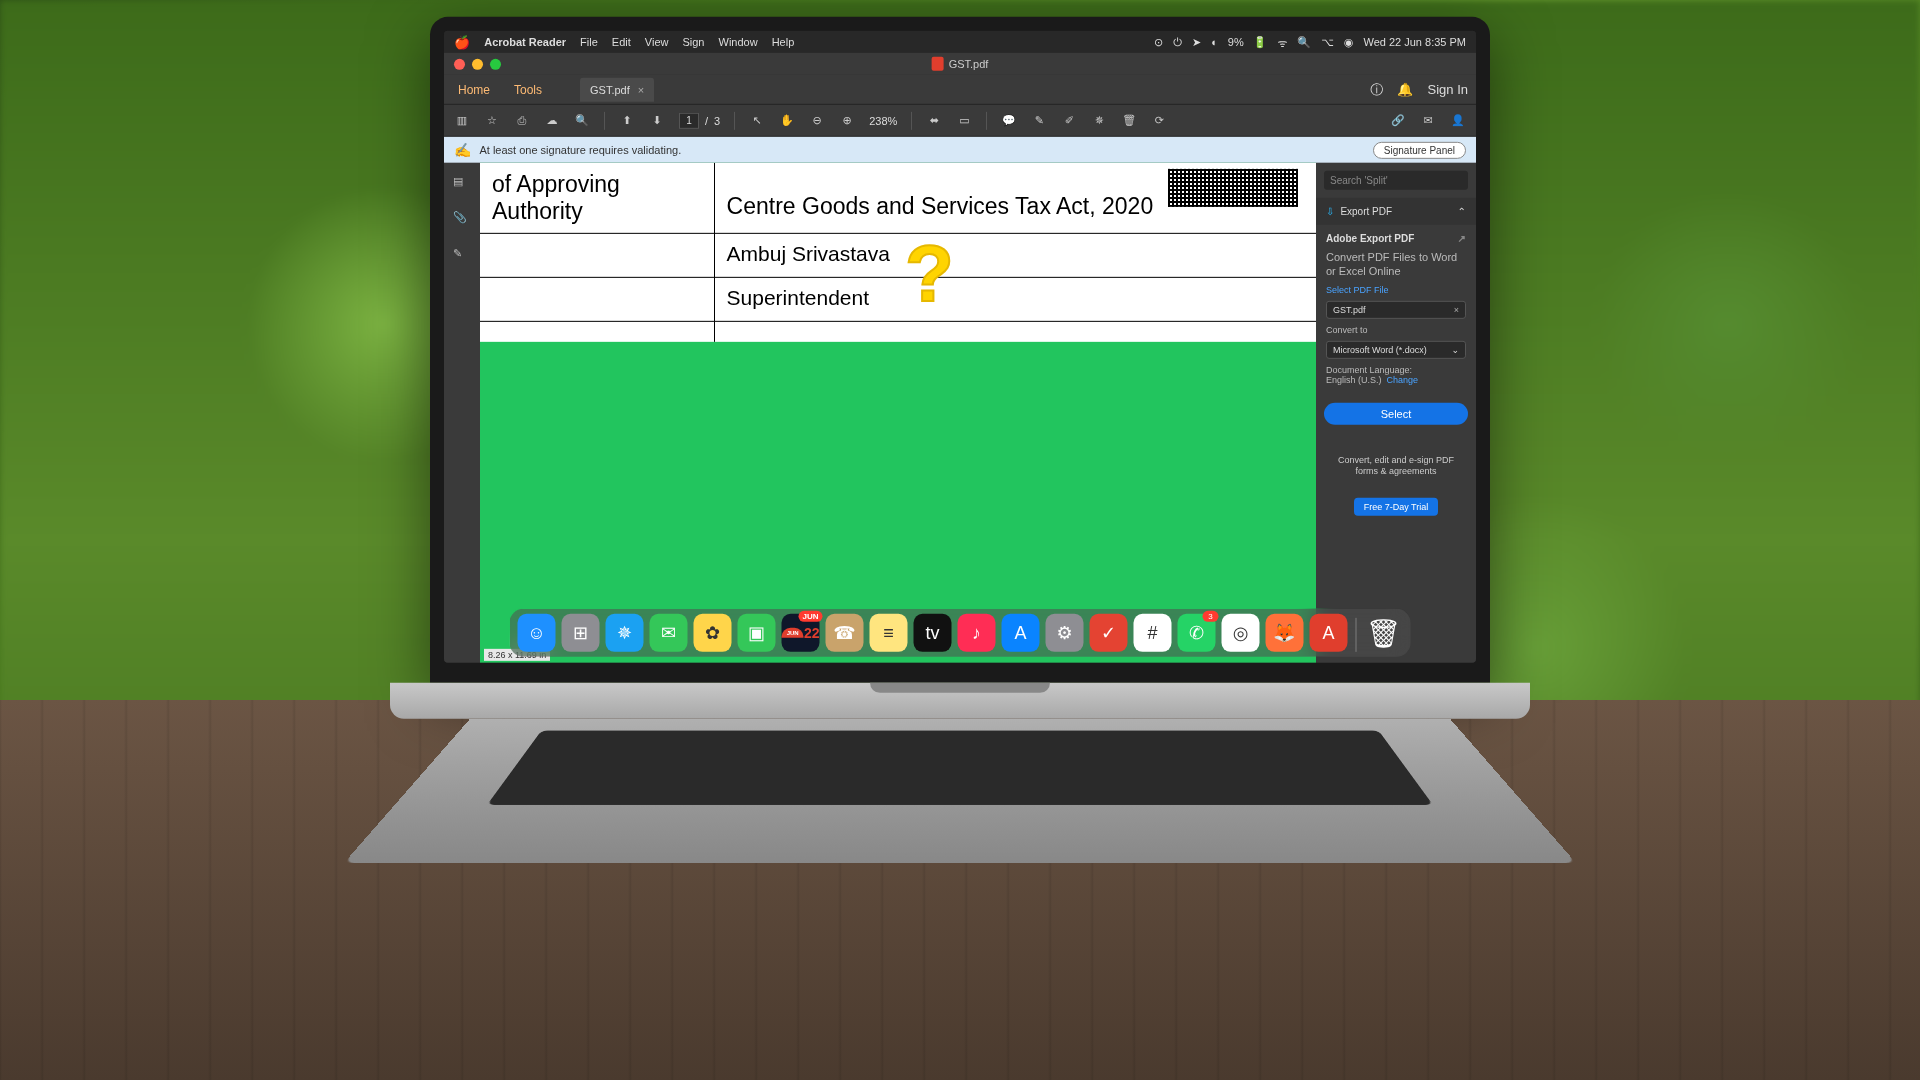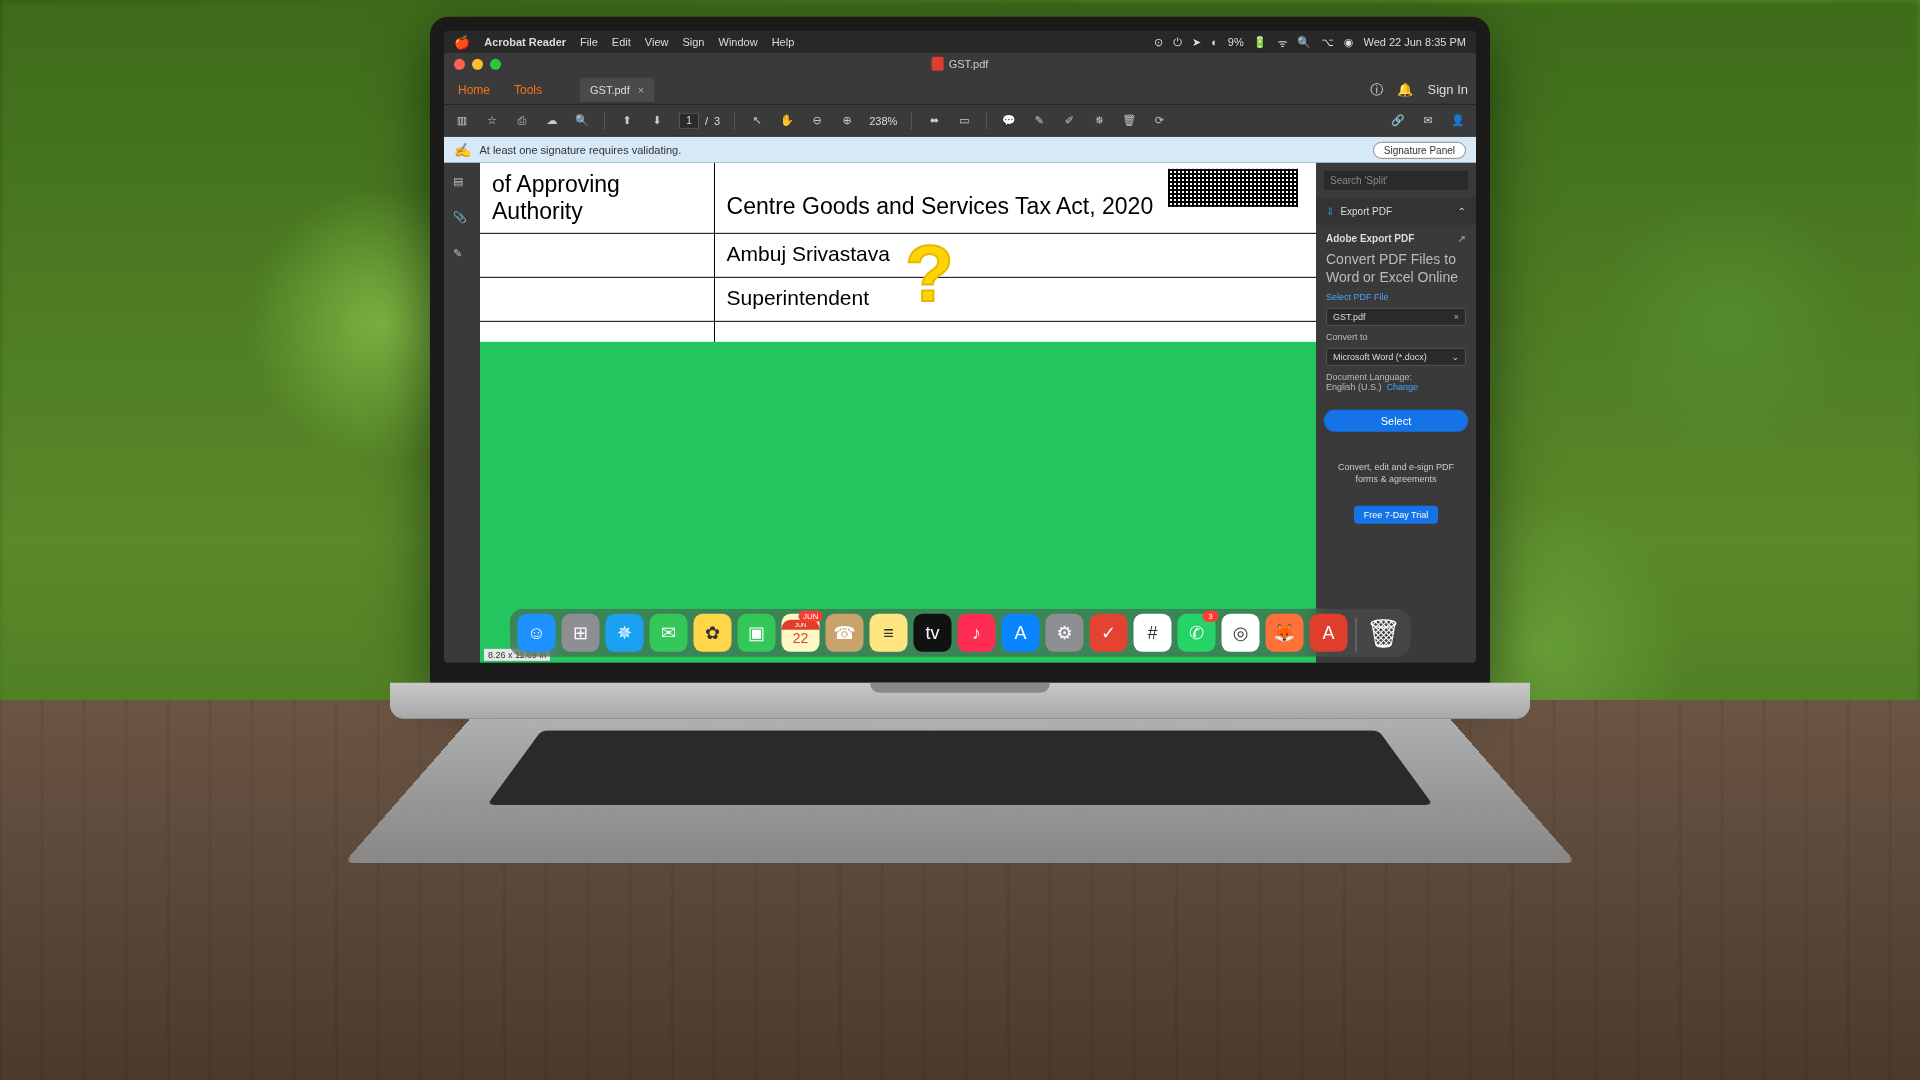--- a/index.html
+++ b/index.html
@@ -26,21 +26,21 @@
 
 .window-title { height: 22px; background: #3a3a3a; display: flex; align-items: center; position: relative; font-size: 11px; }
 .traffic { display: flex; gap: 7px; padding-left: 10px; }
 .traffic div { width: 11px; height: 11px; border-radius: 50%; }
 .tl-r { background: #ff5f56; } .tl-y { background: #ffbd2e; } .tl-g { background: #27c93f; }
 .window-title .title-center { position: absolute; left: 50%; transform: translateX(-50%); display: flex; align-items: center; gap: 5px; color: #ccc; }
 .pdf-badge { width: 12px; height: 14px; background: #e03e2d; border-radius: 2px; display: inline-block; }
 
 
 .tabs-row { height: 30px; background: #3a3a3a; display: flex; align-items: center; padding: 0 8px; gap: 12px; border-bottom: 1px solid #222; }
-.tabs-row .nav-item { color: #f97316; font-size: 12px; padding: 0 6px; }
+.tabs-row .nav-item { color: #fdba74; font-size: 12px; padding: 0 6px; }
 .doc-tab { background: #4a4a4a; height: 24px; display: flex; align-items: center; padding: 0 10px; border-radius: 3px 3px 0 0; gap: 8px; margin-left: 20px; }
 .doc-tab .close { color: #aaa; }
 .tabs-row .right-icons { margin-left: auto; display: flex; align-items: center; gap: 14px; font-size: 13px; }
 
 
 .toolbar { height: 32px; background: #3a3a3a; display: flex; align-items: center; padding: 0 10px; gap: 14px; border-bottom: 1px solid #222; }
 .toolbar .sep { width: 1px; height: 18px; background: #555; }
 .toolbar .pagebox { display: flex; align-items: center; gap: 6px; font-size: 11px; }
 .toolbar .pagebox input { width: 20px; background: #2a2a2a; border: 1px solid #555; color: #ddd; text-align: center; font-size: 10px; height: 16px; }
 .toolbar .zoom { font-size: 11px; }
@@ -71,21 +71,21 @@
 .dims { position: absolute; left: 4px; bottom: 2px; background: #e8e8e8; color: #333; font-size: 9px; padding: 1px 4px; font-family: sans-serif; }
 
 
 .right-panel { width: 160px; background: #3a3a3a; display: flex; flex-direction: column; font-size: 10px; }
 .search-box { margin: 8px; background: #2a2a2a; border-radius: 3px; padding: 4px 6px; color: #888; }
 .export-hdr { display: flex; align-items: center; padding: 8px 10px; gap: 6px; background: #333; }
 .export-hdr .chev { margin-left: auto; }
 .export-body { padding: 8px 10px; display: flex; flex-direction: column; gap: 6px; }
 .export-body .subtitle { font-weight: 600; display: flex; align-items: center; }
 .export-body .subtitle .info { margin-left: auto; color: #888; }
-.export-body .desc { color: #bbb; font-size: 14px; line-height: 1.3; }
+.export-body .desc { color: #bbb; font-size: 11px; line-height: 1.3; }
 .link { color: #4aa3ff; font-size: 9px; }
 .file-pill { background: #2a2a2a; border: 1px solid #555; border-radius: 3px; padding: 3px 6px; display: flex; align-items: center; font-size: 9px; }
 .file-pill .x { margin-left: auto; color: #aaa; }
 .select-box { background: #2a2a2a; border: 1px solid #555; border-radius: 3px; padding: 3px 6px; display: flex; align-items: center; font-size: 9px; }
 .select-box .chev { margin-left: auto; }
 .lang-row { font-size: 9px; color: #bbb; }
 .convert-btn { background: #1473e6; color: #fff; border-radius: 12px; padding: 5px 0; text-align: center; margin: 10px 8px; font-size: 11px; }
 .promo { text-align: center; color: #ccc; font-size: 9px; padding: 0 10px; line-height: 1.3; margin-top: 20px; }
 .trial-btn { background: #1473e6; color: #fff; border-radius: 4px; padding: 4px 10px; font-size: 9px; margin: 20px auto; display: inline-block; }
 .promo-wrap { text-align: center; }
@@ -276,21 +276,21 @@
         </div>
       </div>
 
       <div class="dock" id="dock">
           <div class="app" style="background: rgb(30, 144, 255);">☺</div>
           <div class="app" style="background: rgb(142, 142, 147);">⊞</div>
           <div class="app" style="background: rgb(27, 161, 242);">✵</div>
           <div class="app" style="background: rgb(52, 199, 89);">✉</div>
           <div class="app" style="background: rgb(255, 213, 74); color: rgb(51, 51, 51);">✿</div>
           <div class="app" style="background: rgb(52, 199, 89);">▣</div>
-          <div class="app badge" data-badge="JUN" style="background: #fef9c3; color: rgb(224, 62, 45); font-size: 14px; font-weight: normal; flex-direction: column;">
+          <div class="app badge" data-badge="JUN" style="background: #0f172a; color: rgb(224, 62, 45); font-size: 14px; font-weight: bold; flex-direction: row;">
             <div style="font-size:6px;background:#e03e2d;color:#fff;width:100%;text-align:center;border-radius:9px 9px 0 0;line-height:10px">JUN</div>
             <div>22</div>
           </div>
           <div class="app" style="background: rgb(201, 163, 107);">☎</div>
           <div class="app" style="background: rgb(255, 229, 127); color: rgb(51, 51, 51);">≡</div>
           <div class="app" style="background: rgb(17, 17, 17);">tv</div>
           <div class="app" style="background: rgb(255, 45, 85);">♪</div>
           <div class="app" style="background: rgb(10, 132, 255);">A</div>
           <div class="app" style="background: rgb(142, 142, 147);">⚙</div>
           <div class="app" style="background: rgb(228, 67, 50);">✓</div>

